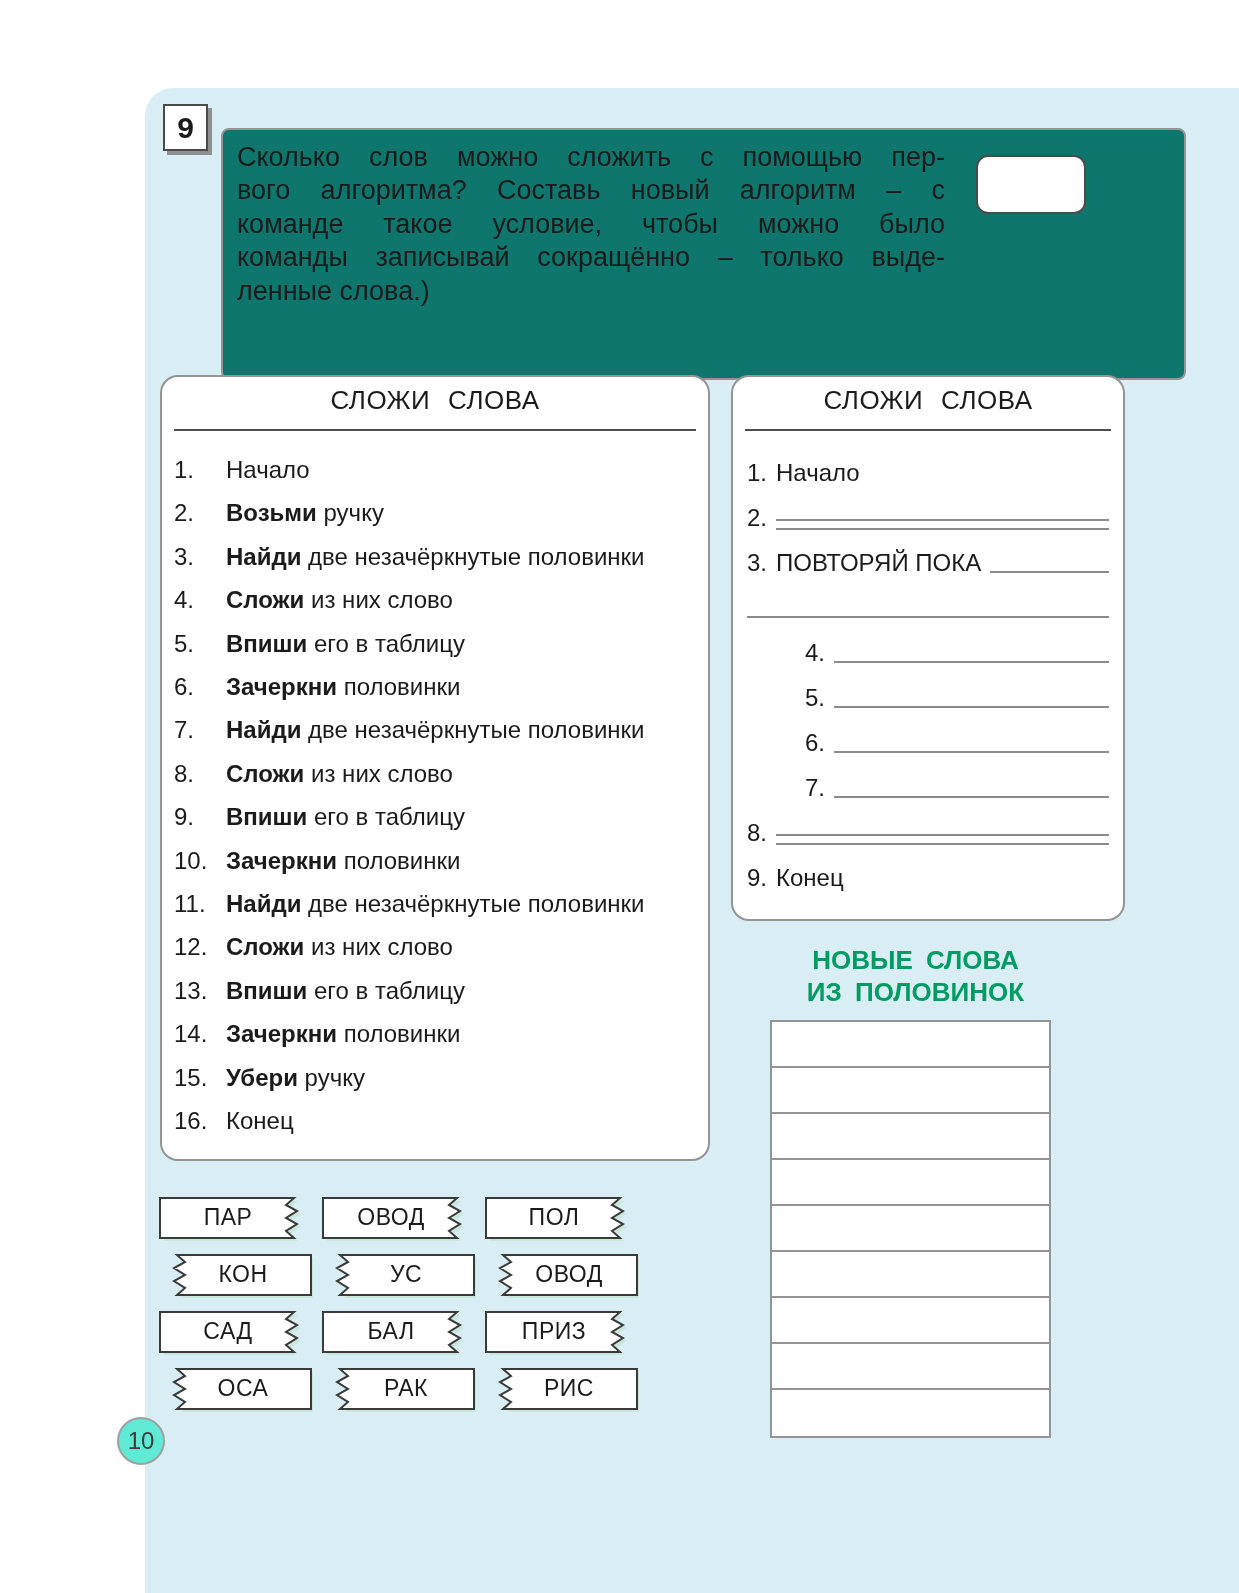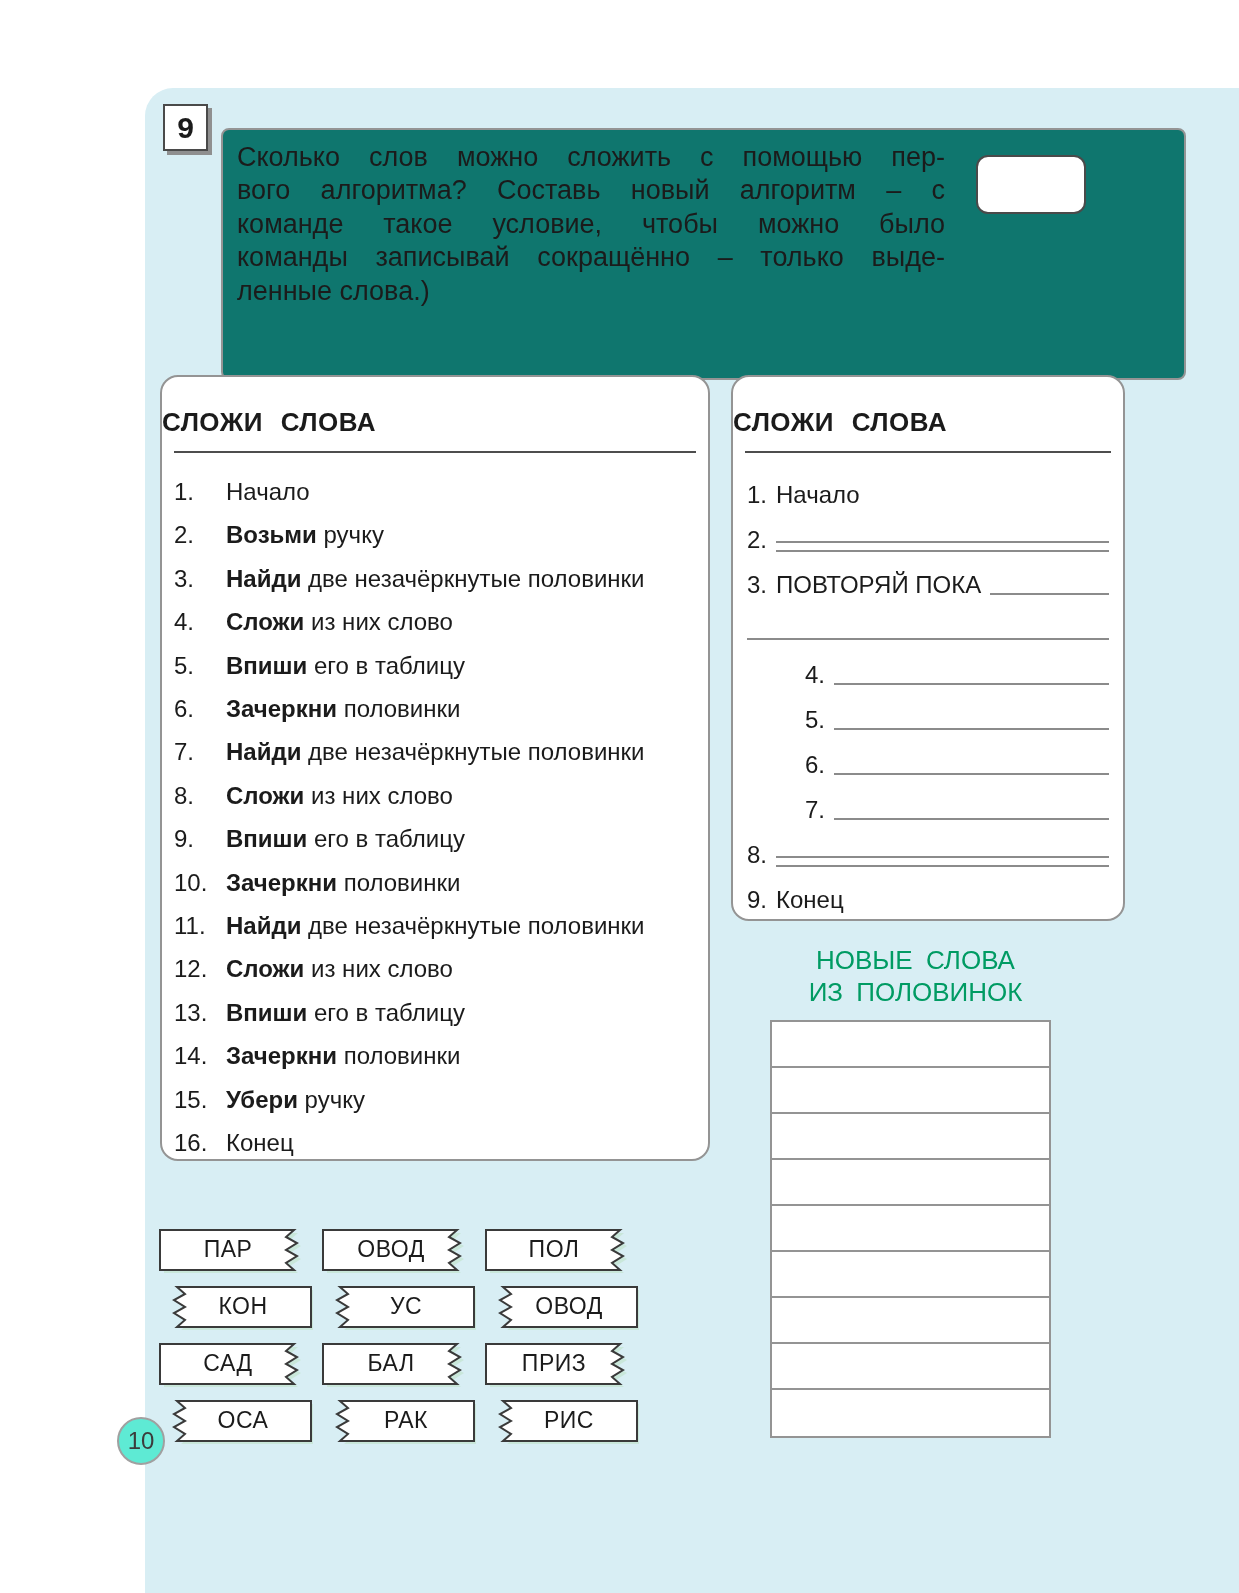--- a/index.html
+++ b/index.html
@@ -38,22 +38,22 @@
     background:#fff; border:2px solid #4a4a4a; border-radius:12px;
   }
   
   .panel {
     position:absolute; background:#fff;
     border:2px solid var(--border-gray,#949494); border-radius:18px;
   }
   .left-panel  { left:160px; top:375px; width:550px; height:786px; }
   .right-panel { left:731px; top:375px; width:394px; height:546px; }
   .panel-title {
-    font-weight:bold; font-size:26px;
-    padding-top:30px; letter-spacing:0.5px; word-spacing:10px;
+    text-align:center; font-weight:normal; font-size:26px;
+    padding-top:8px; letter-spacing:0.5px; word-spacing:10px;
   }
   .panel-rule { border-top:2px solid #4d4d4d; margin:13px 12px 0 12px; }
   
   .left-steps { padding:17px 8px 0 12px; }
   .step { display:flex; font-size:24px; line-height:43.4px; }
   .step .num { width:52px; flex:none; }
   
   .right-steps { padding:14px 14px 0 14px; font-size:24px; }
   .rstep { display:flex; align-items:flex-end; height:45px; }
   .rstep .num { flex:none; margin-right:9px; line-height:1.15; margin-bottom:3px; }
@@ -62,35 +62,35 @@
   .wline { flex:1; border-bottom:2px solid var(--line-gray,#8b8b8b); margin-bottom:7px; }
   .dline {
     flex:1; height:11px; margin-bottom:5px;
     border-top:2px solid var(--line-gray,#8b8b8b);
     border-bottom:2px solid var(--line-gray,#8b8b8b);
   }
   
   .new-words-title {
     position:absolute; left:718px; top:944px; width:395px;
     text-align:center; color:var(--accent-green,#009b63);
-    font-weight:normal; font-size:26px; line-height:32px; word-spacing:6px;
+    font-weight:bold; font-size:26px; line-height:32px; word-spacing:6px;
   }
   .new-words-table {
     position:absolute; left:770px; top:1020px; width:281px;
     background:#fff; border:2px solid var(--border-gray,#949494);
   }
   .new-words-table .trow { height:46px; border-bottom:2px solid var(--border-gray,#949494); }
   .new-words-table .trow:last-child { border-bottom:none; }
   
   .banners {
     position:absolute; left:158px; top:1196px;
     display:grid; grid-template-columns:repeat(3,155px);
     grid-auto-rows:46px; column-gap:8px; row-gap:11px;
   }
-  .banner { position:relative; width:155px; height:46px;margin-top:32px; }
+  .banner { position:relative; width:155px; height:46px; }
   .banner svg { position:absolute; left:0; top:0; }
   .banner .label {
     position:absolute; top:1px; height:41px; width:134px;
     display:flex; align-items:center; justify-content:center;
     font-size:23px; letter-spacing:0.5px;
   }
   .banner.right .label { left:3px; }
   .banner.left  .label { left:18px; }
   
   .page-num {

